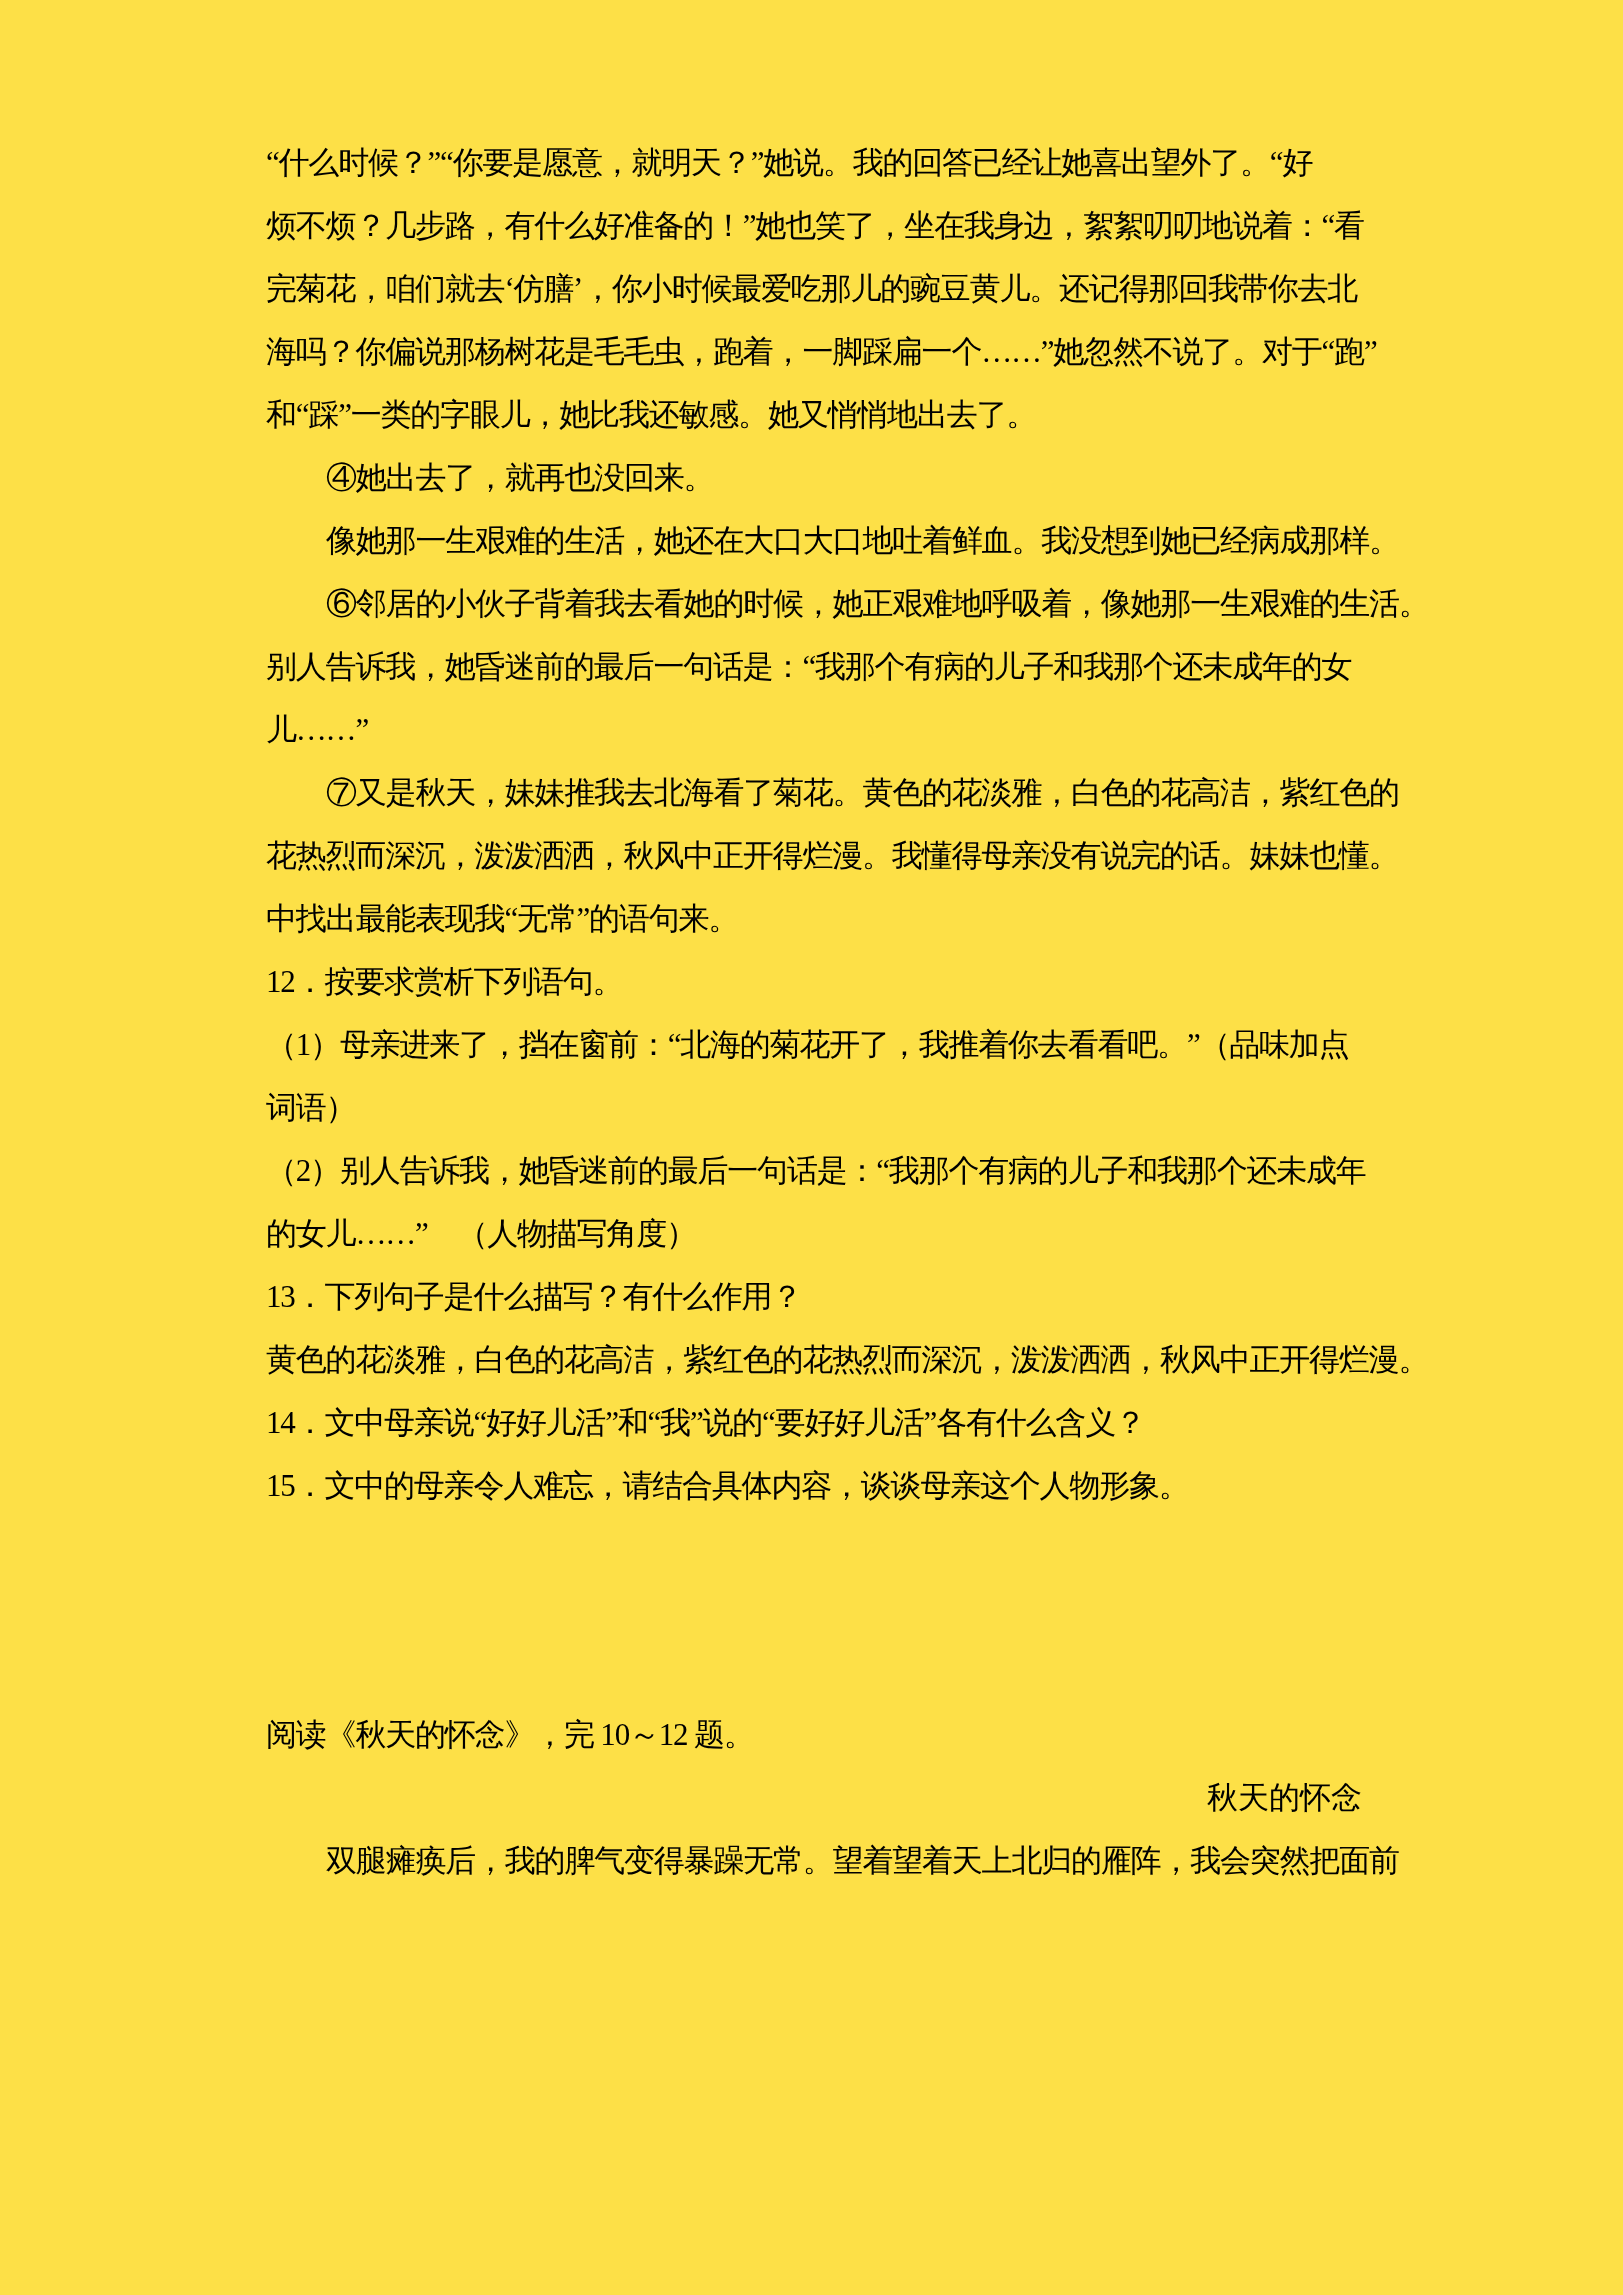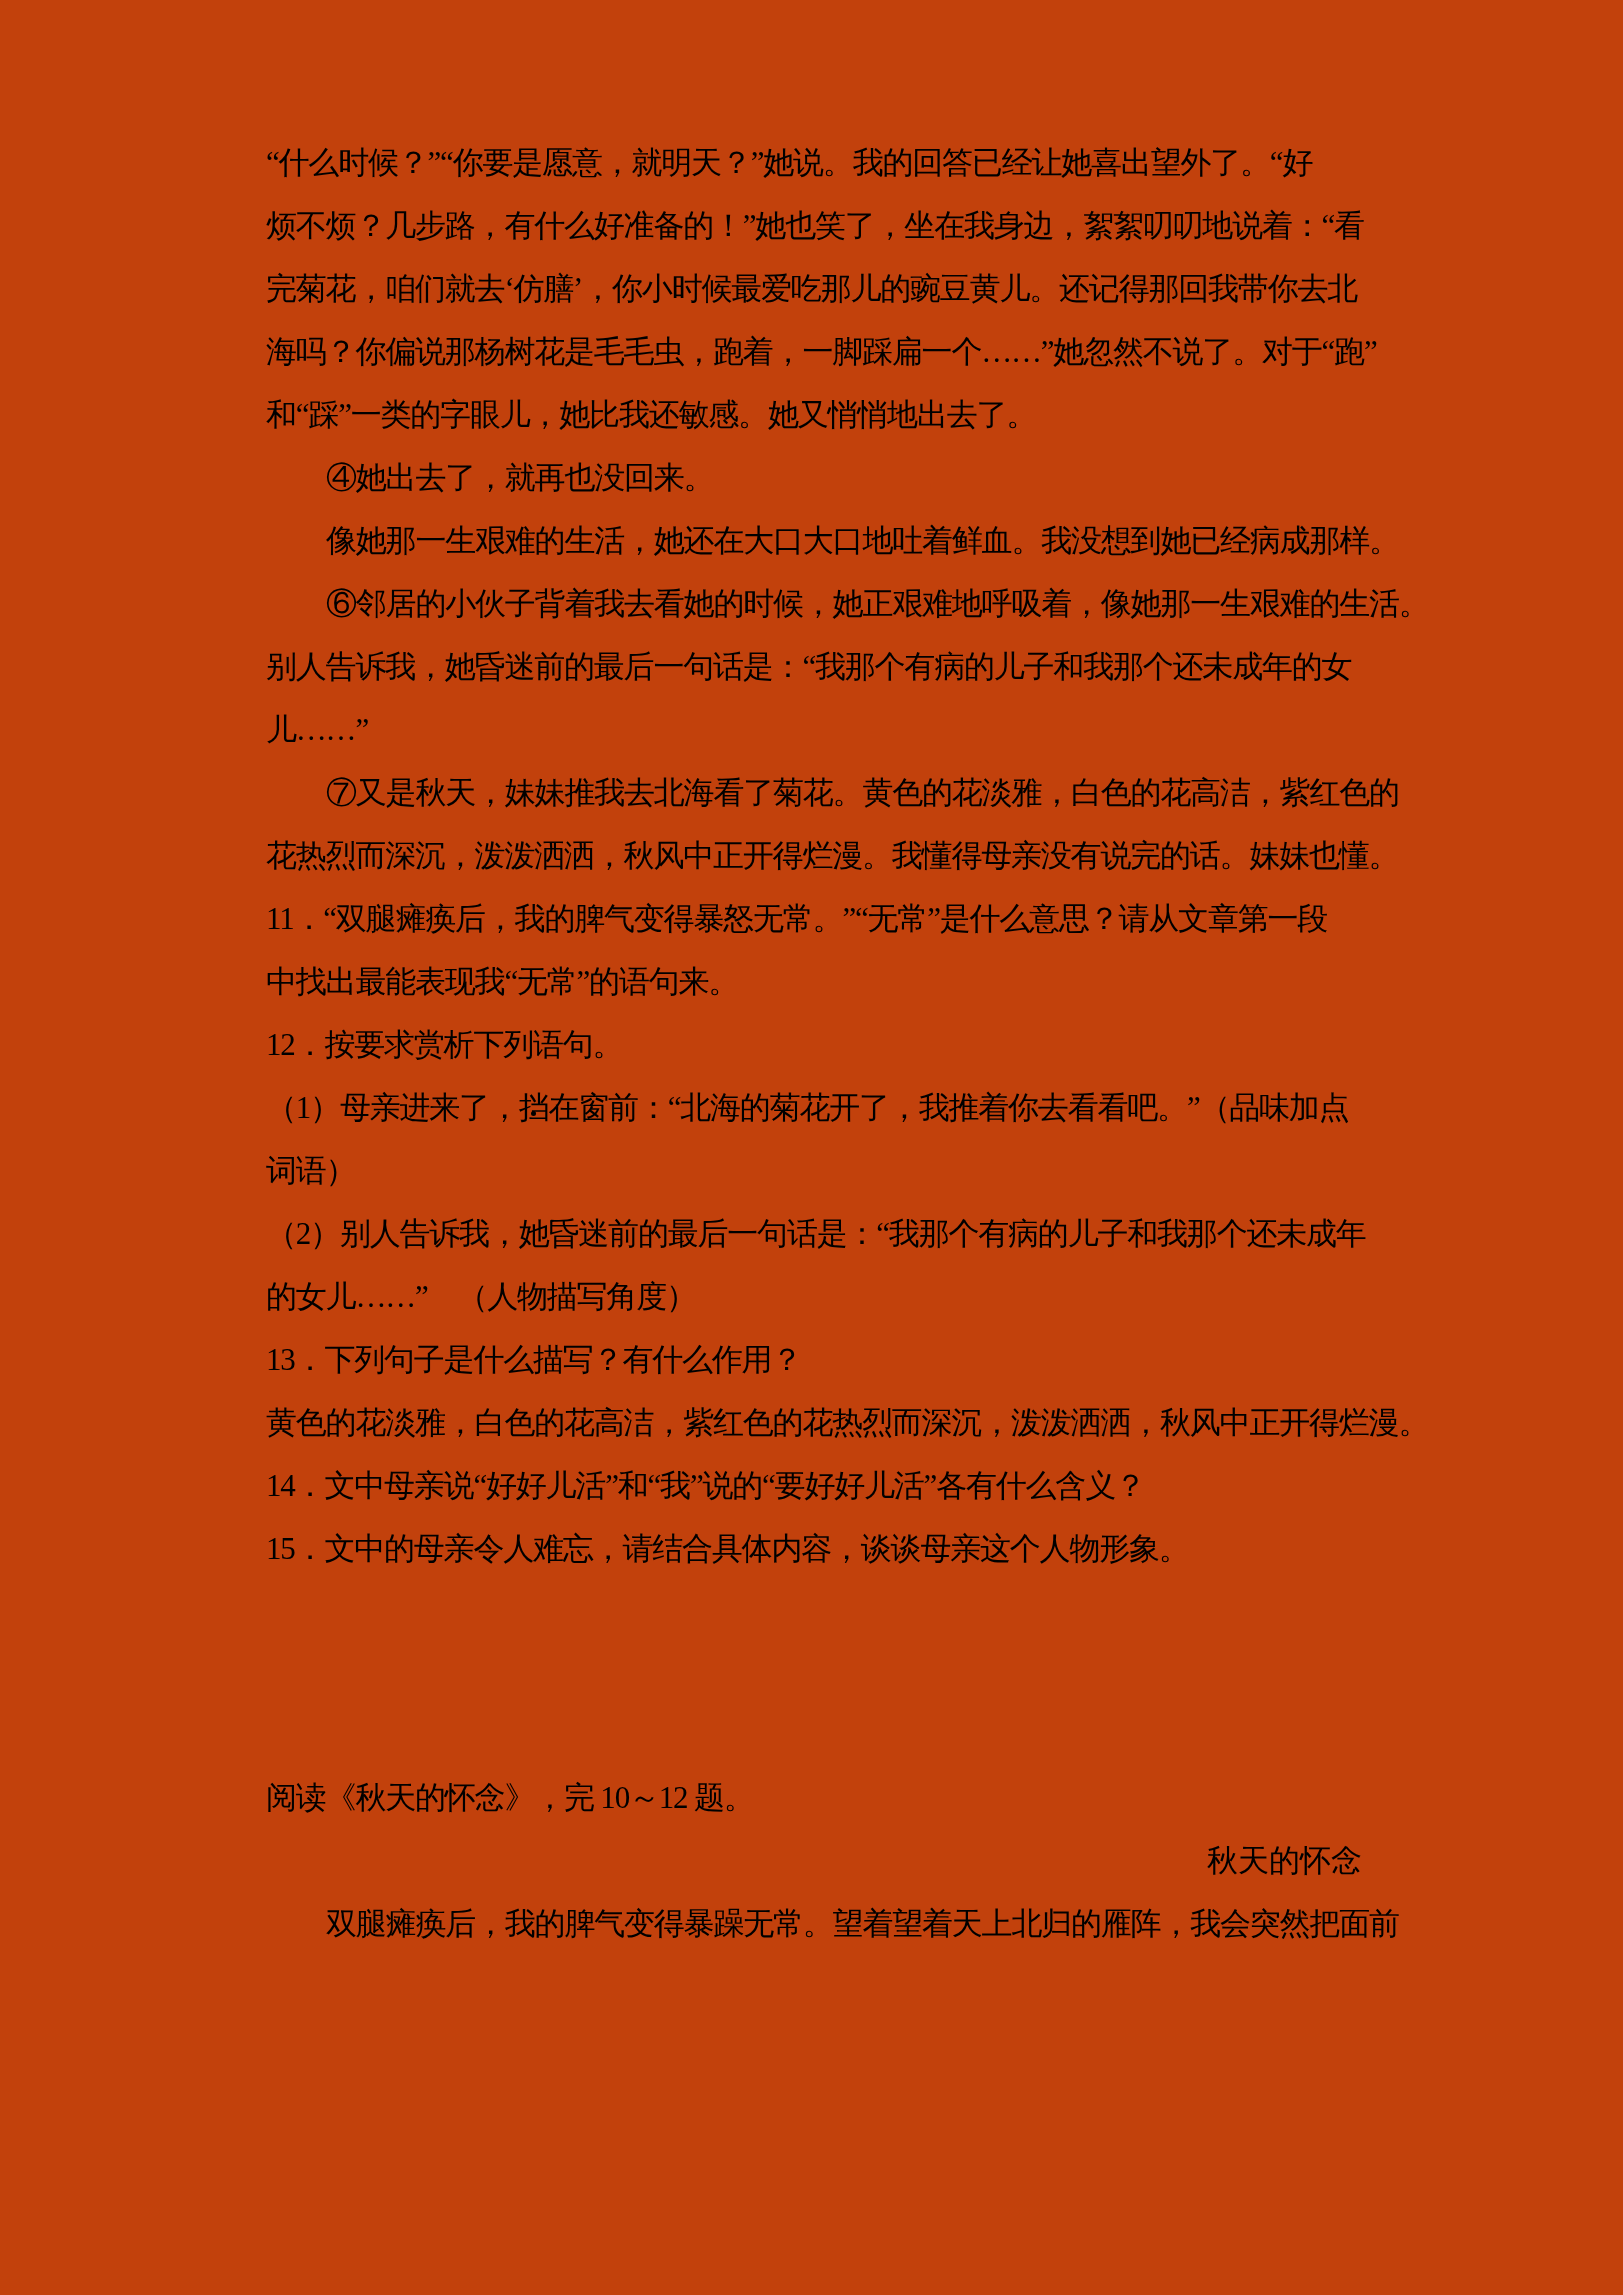--- a/index.html
+++ b/index.html
@@ -4,21 +4,21 @@
 <style>
   html,body{
     margin:0;
     padding:0;
     background:#e8e8e8;
   }
   .page{
     position:relative;
     width:1623px;
     height:2295px;
-    background:#c2410c;
+    background:#fde047;
     overflow:hidden;
     color:#000000;
   }
   .textblock{
     position:absolute;
     left:266px;
     top:131px;
     width:1096px;
   }
   .line{
@@ -68,21 +68,20 @@
     <div class="line">海吗？你偏说那杨树花是毛毛虫，跑着，一脚踩扁一个……”她忽然不说了。对于“跑”</div>
     <div class="line">和“踩”一类的字眼儿，她比我还敏感。她又悄悄地出去了。</div>
     <div class="line indent">④她出去了，就再也没回来。</div>
     <div class="line indent">像她那一生艰难的生活，她还在大口大口地吐着鲜血。我没想到她已经病成那样。</div>
     <div class="line indent">⑥邻居的小伙子背着我去看她的时候，她正艰难地呼吸着，像她那一生艰难的生活。</div>
     <div class="line">别人告诉我，她昏迷前的最后一句话是：“我那个有病的儿子和我那个还未成年的女</div>
     <div class="line">儿……”</div>
     <div class="line indent">⑦又是秋天，妹妹推我去北海看了菊花。黄色的花淡雅，白色的花高洁，紫红色的</div>
     <div class="line">花热烈而深沉，泼泼洒洒，秋风中正开得烂漫。我懂得母亲没有说完的话。妹妹也懂。</div>
 
-    <div class="line">11．“双腿瘫痪后，我的脾气变得暴怒无常。”“无常”是什么意思？请从文章第一段</div>
     <div class="line">中找出最能表现我“无常”的语句来。</div>
     <div class="line">12．按要求赏析下列语句。</div>
 
     <div class="line"><span>（1）母亲进来了，</span><span class="em-dot">挡</span><span>在窗前：“北海的菊花开了，我推着你去看看吧。”（品味加点</span></div>
 
     <div class="line">词语）</div>
     <div class="line">（2）别人告诉我，她昏迷前的最后一句话是：“我那个有病的儿子和我那个还未成年</div>
     <div class="line">的女儿……”　（人物描写角度）</div>
     <div class="line">13．下列句子是什么描写？有什么作用？</div>
     <div class="line">黄色的花淡雅，白色的花高洁，紫红色的花热烈而深沉，泼泼洒洒，秋风中正开得烂漫。</div>

